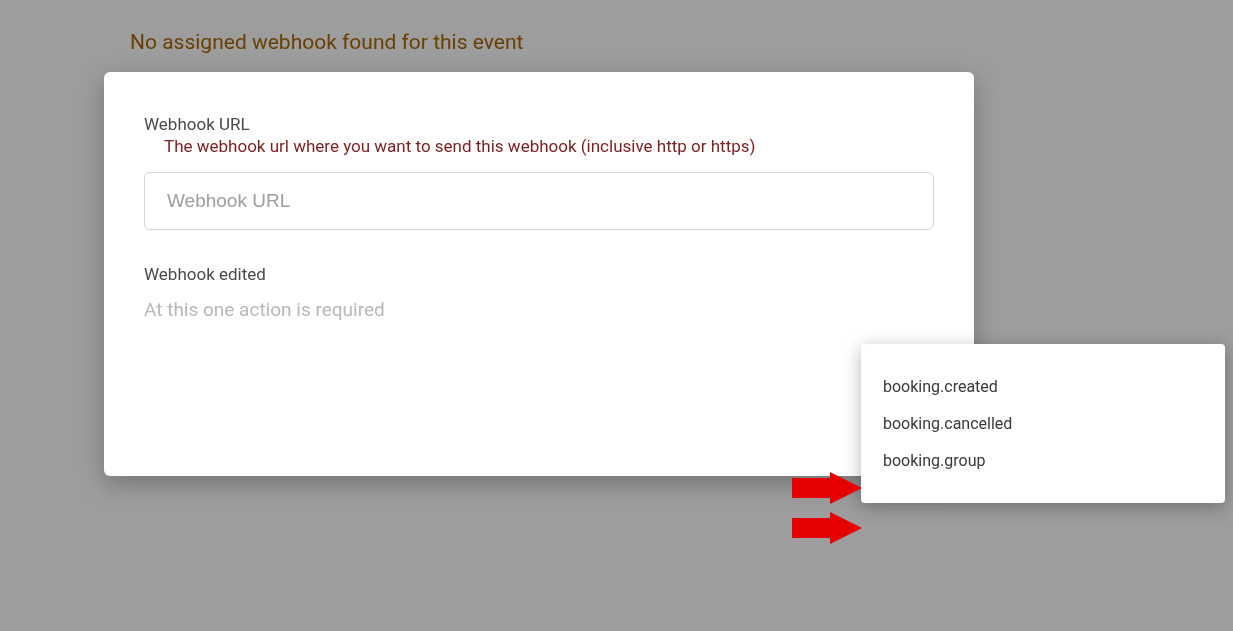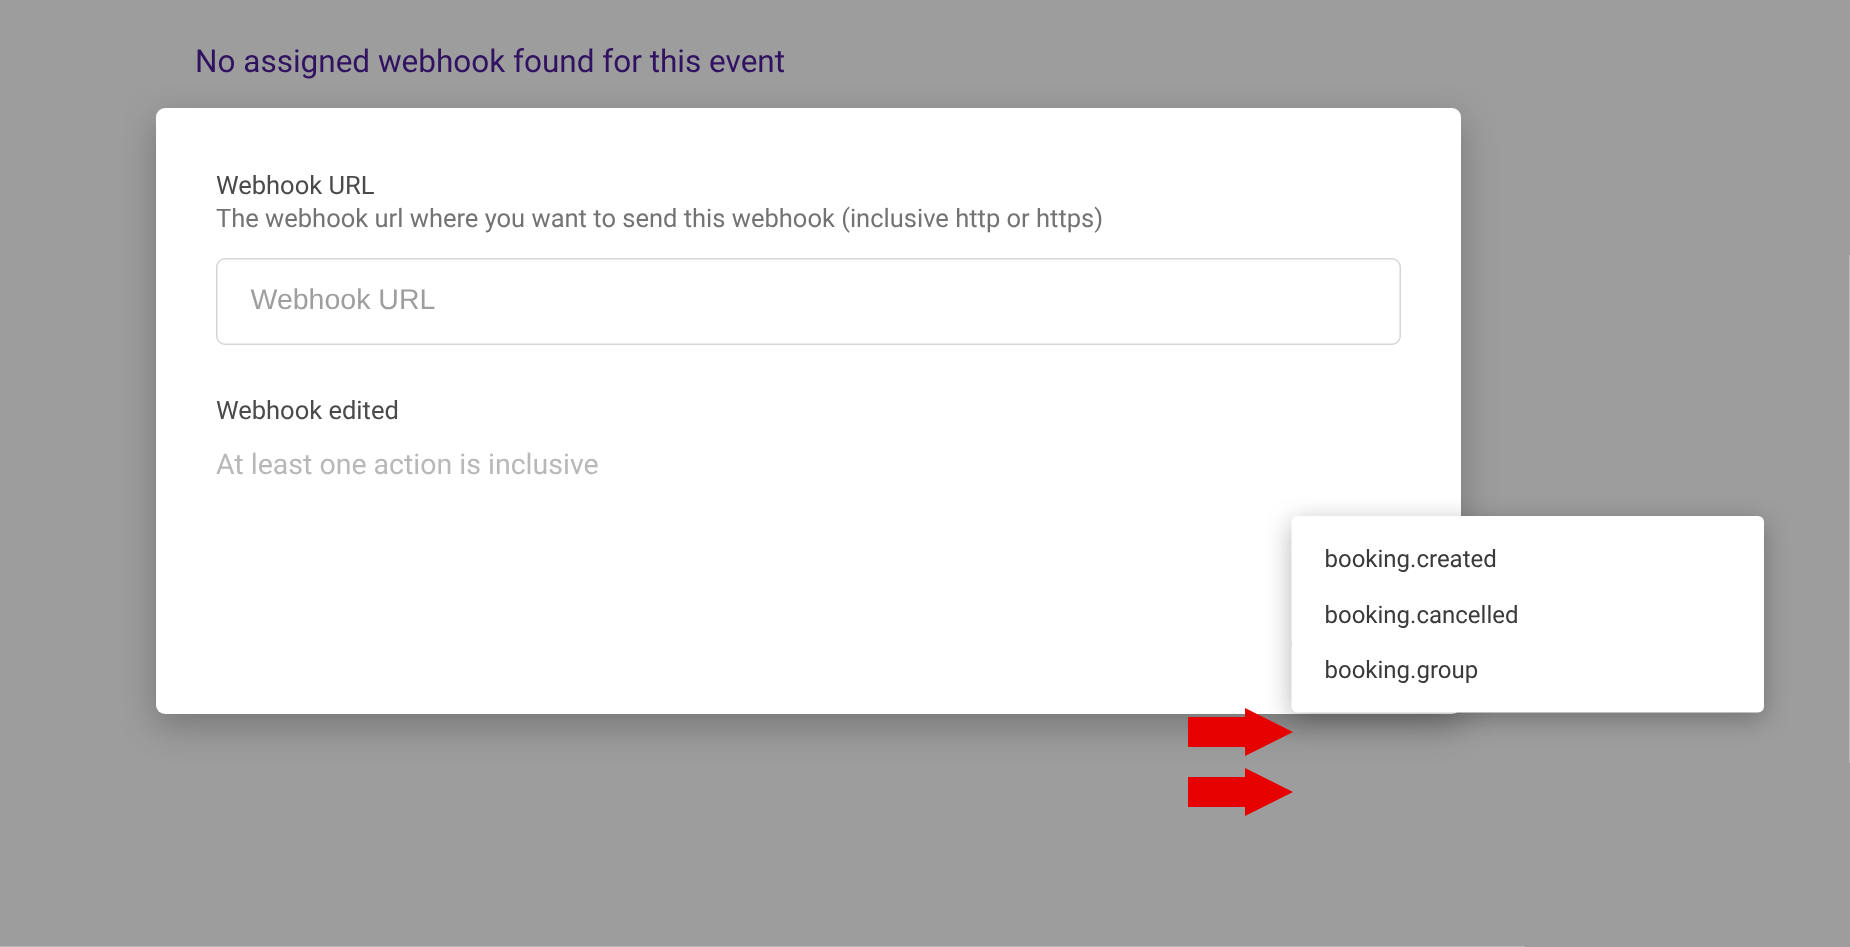--- a/index.html
+++ b/index.html
@@ -7,21 +7,21 @@
   .backdrop {
     position: absolute; inset: 0;
     background: #f1f1f2;
   }
   .bg-content {
     position: absolute; left: 0; right: 0; top: 0;
     padding: 30px 130px;
   }
   .bg-heading {
     font-size: 21px;
-    color: #4c1d95;
+    color: #a16207;
     font-weight: 400;
   }
   .overlay {
     position: absolute; inset: 0;
     background: rgba(0,0,0,0.35);
   }
   .modal {
     position: absolute;
     left: 104px;
     top: 72px;
@@ -31,22 +31,23 @@
     box-shadow: 0 8px 24px rgba(0,0,0,0.25);
     padding: 42px 40px 28px 40px;
   }
   .field-label {
     font-size: 17px;
     color: #4a4a4a;
     margin-bottom: 2px;
   }
   .field-desc {
     font-size: 17px;
-    color: #737373;
+    color: #7f1d1d;
     margin-bottom: 16px;
+    margin-left: 20px;
   }
   .text-input {
     width: 100%;
     height: 58px;
     border: 1px solid #d6d6d6;
     border-radius: 6px;
     padding: 0 22px;
     font-size: 19px;
     color: #333;
     outline: none;
@@ -68,25 +69,25 @@
     font-size: 18px;
     color: #6a6a6a;
     cursor: pointer;
     padding: 8px 16px;
     letter-spacing: 0.3px;
   }
   .dropdown {
     position: absolute;
     left: 861px;
     top: 344px;
-    width: 315px;
+    width: 364px;
     background: #fff;
     border-radius: 4px;
     box-shadow: 0 4px 18px rgba(0,0,0,0.28);
-    padding: 10px 0;
+    padding: 24px 0;
     z-index: 20;
   }
   .dropdown-item {
     padding: 9px 22px;
     font-size: 16px;
     color: #3a3a3a;
     cursor: pointer;
     white-space: nowrap;
   }
   .arrow {
@@ -106,21 +107,21 @@
 </div>
 
 <div class="overlay"></div>
 
 <div class="modal">
   <div class="field-label">Webhook URL</div>
   <div class="field-desc">The webhook url where you want to send this webhook (inclusive http or https)</div>
   <input class="text-input" type="text" placeholder="Webhook URL" style="">
   <div class="section-gap"></div>
   <div class="field-label">Webhook edited</div>
-  <div class="validation">At least one action is inclusive</div>
+  <div class="validation">At this one action is required</div>
   <div class="modal-footer">
     <button class="cancel-btn">Cancel</button>
   </div>
 </div>
 
 <div class="dropdown">
   <div class="dropdown-item">booking.created</div>
   <div class="dropdown-item">booking.cancelled</div>
   <div class="dropdown-item">booking.group</div>
 </div>

